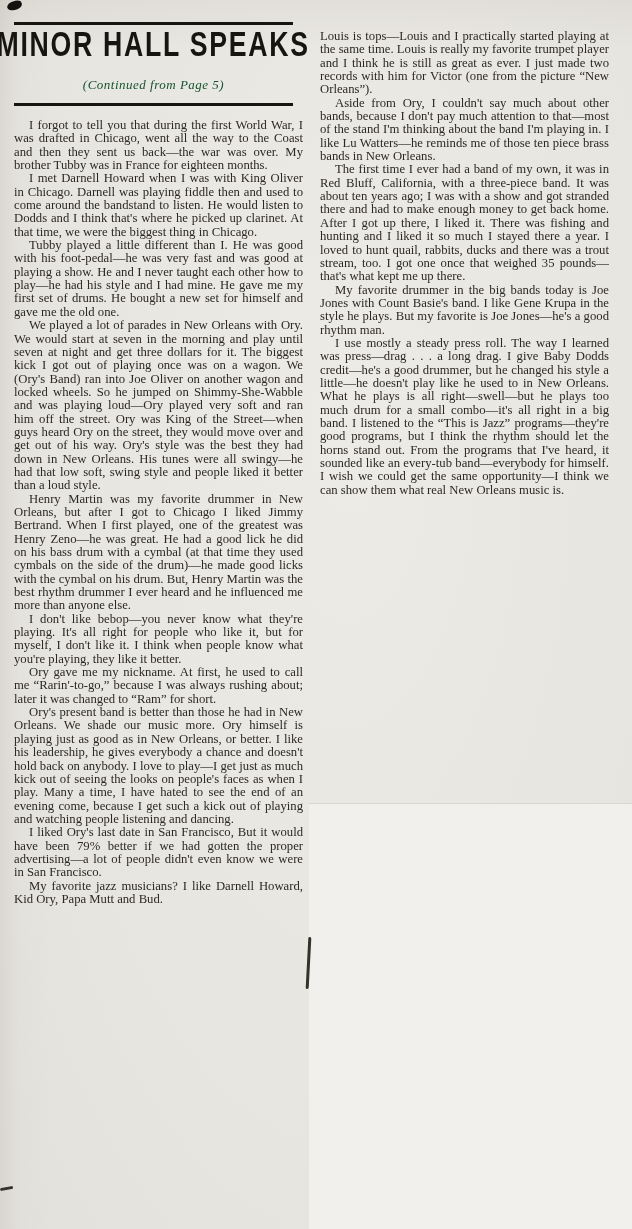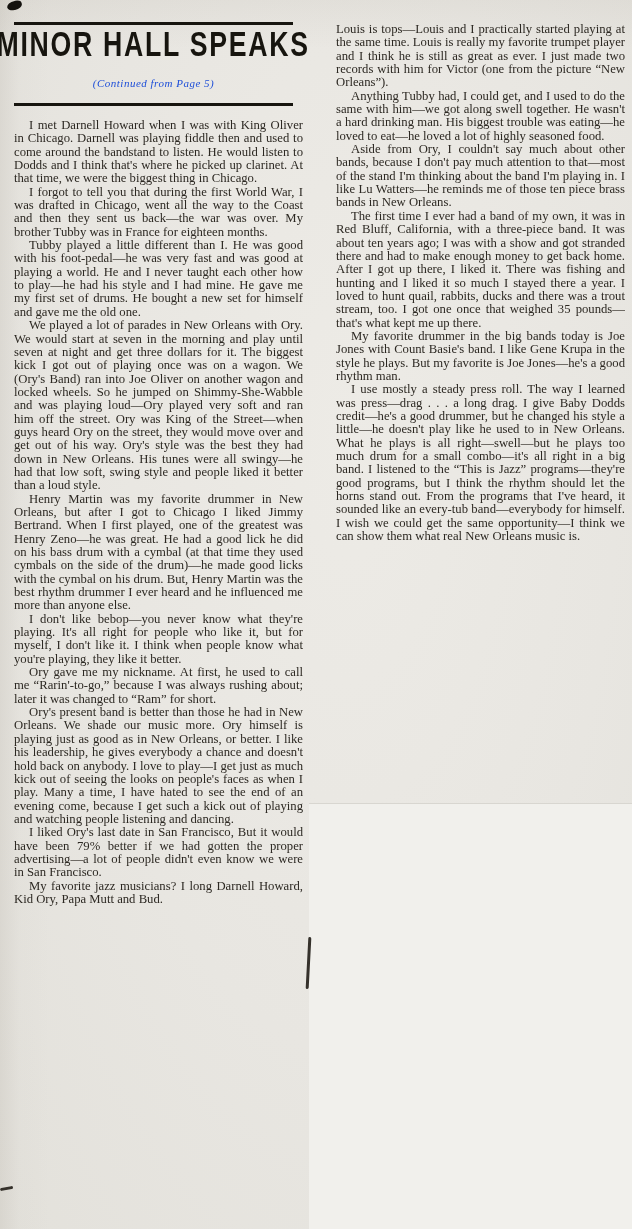--- a/index.html
+++ b/index.html
@@ -29,30 +29,30 @@
     position:absolute;left:14px;top:22px;width:279px;height:46px;
     display:flex;align-items:center;justify-content:center;
   }
   .masthead h1{
     margin:0;font-family:"Liberation Sans", sans-serif;font-weight:700;
     font-size:31px;letter-spacing:2px;color:#17150f;white-space:nowrap;
     transform:scale(0.86,1.12);transform-origin:center;
   }
   .continued{
     position:absolute;left:14px;top:77px;width:279px;
-    text-align:center;font-style:italic;font-size:11px;color:#1d4ed8;
+    text-align:center;font-style:italic;font-size:13px;color:#14532d;
     letter-spacing:0.5px;
   }
   .col{
     position:absolute;width:289px;
     font-size:12.7px;line-height:13.35px;color:#2c2822;
     text-align:justify;
   }
   .col.left{left:14px;top:119px;height:1090px;}
-  .col.right{left:320px;top:23px;height:800px;margin-left:16px;}
+  .col.right{left:320px;top:30px;height:800px;}
   .col p{margin:0;padding:0;}
   .col p.indent{text-indent:15px;}
   .ink-blot{
     position:absolute;left:7px;top:1px;width:15px;height:9px;
     background:#14120e;border-radius:60% 40% 55% 45%;
     transform:rotate(-12deg);
   }
   .pen-stroke{
     position:absolute;left:307px;top:937px;width:2.5px;height:52px;
     background:#35312b;border-radius:2px;transform:rotate(3deg);
@@ -69,35 +69,34 @@
 <div class="light-patch"></div>
 
 <div class="rule top"></div>
 <div class="masthead">
   <h1>MINOR HALL SPEAKS</h1>
 </div>
 <div class="continued">(Continued from Page 5)</div>
 <div class="rule bottom"></div>
 
 <div class="col left">
+  <p class="indent">I forgot to tell you that during the first World War, I was drafted in Chicago, went all the way to the Coast and then they sent us back—the war was over. My brother Tubby was in France for eighteen months.</p>
   <p class="indent">I met Darnell Howard when I was with King Oliver in Chicago. Darnell was playing fiddle then and used to come around the bandstand to listen. He would listen to Dodds and I think that's where he picked up clarinet. At that time, we were the biggest thing in Chicago.</p>
-  <p class="indent">I forgot to tell you that during the first World War, I was drafted in Chicago, went all the way to the Coast and then they sent us back—the war was over. My brother Tubby was in France for eighteen months.</p>
-  <p class="indent">Tubby played a little different than I. He was good with his foot-pedal—he was very fast and was good at playing a world. He and I never taught each other how to play—he had his style and I had mine. He gave me my first set of drums. He bought a new set for himself and gave me the old one.</p>
+  <p class="indent">Tubby played a little different than I. He was good with his foot-pedal—he was very fast and was good at playing a show. He and I never taught each other how to play—he had his style and I had mine. He gave me my first set of drums. He bought a new set for himself and gave me the old one.</p>
   <p class="indent">We played a lot of parades in New Orleans with Ory. We would start at seven in the morning and play until seven at night and get three dollars for it. The biggest kick I got out of playing once was on a wagon. We (Ory's Band) ran into Joe Oliver on another wagon and locked wheels. So he jumped on Shimmy-She-Wabble and was playing loud—Ory played very soft and ran him off the street. Ory was King of the Street—when guys heard Ory on the street, they would move over and get out of his way. Ory's style was the best they had down in New Orleans. His tunes were all swingy—he had that low soft, swing style and people liked it better than a loud style.</p>
   <p class="indent">Henry Martin was my favorite drummer in New Orleans, but after I got to Chicago I liked Jimmy Bertrand. When I first played, one of the greatest was Henry Zeno—he was great. He had a good lick he did on his bass drum with a cymbal (at that time they used cymbals on the side of the drum)—he made good licks with the cymbal on his drum. But, Henry Martin was the best rhythm drummer I ever heard and he influenced me more than anyone else.</p>
   <p class="indent">I don't like bebop—you never know what they're playing. It's all right for people who like it, but for myself, I don't like it. I think when people know what you're playing, they like it better.</p>
   <p class="indent">Ory gave me my nickname. At first, he used to call me “Rarin'-to-go,” because I was always rushing about; later it was changed to “Ram” for short.</p>
   <p class="indent">Ory's present band is better than those he had in New Orleans. We shade our music more. Ory himself is playing just as good as in New Orleans, or better. I like his leadership, he gives everybody a chance and doesn't hold back on anybody. I love to play—I get just as much kick out of seeing the looks on people's faces as when I play. Many a time, I have hated to see the end of an evening come, because I get such a kick out of playing and watching people listening and dancing.</p>
   <p class="indent">I liked Ory's last date in San Francisco, But it would have been 79% better if we had gotten the proper advertising—a lot of people didn't even know we were in San Francisco.</p>
-  <p class="indent">My favorite jazz musicians? I long Darnell Howard, Kid Ory, Papa Mutt and Bud.</p>
+  <p class="indent">My favorite jazz musicians? I like Darnell Howard, Kid Ory, Papa Mutt and Bud.</p>
 </div>
 
 <div class="col right">
   <p>Louis is tops—Louis and I practically started playing at the same time. Louis is really my favorite trumpet player and I think he is still as great as ever. I just made two records with him for Victor (one from the picture “New Orleans”).</p>
-  <p class="indent">Anything Tubby had, I could get, and I used to do the same with him—we got along swell together. He wasn't a hard drinking man. His biggest trouble was eating—he loved to eat—he loved a lot of highly seasoned food.</p>
   <p class="indent">Aside from Ory, I couldn't say much about other bands, because I don't pay much attention to that—most of the stand I'm thinking about the band I'm playing in. I like Lu Watters—he reminds me of those ten piece brass bands in New Orleans.</p>
   <p class="indent">The first time I ever had a band of my own, it was in Red Bluff, California, with a three-piece band. It was about ten years ago; I was with a show and got stranded there and had to make enough money to get back home. After I got up there, I liked it. There was fishing and hunting and I liked it so much I stayed there a year. I loved to hunt quail, rabbits, ducks and there was a trout stream, too. I got one once that weighed 35 pounds—that's what kept me up there.</p>
   <p class="indent">My favorite drummer in the big bands today is Joe Jones with Count Basie's band. I like Gene Krupa in the style he plays. But my favorite is Joe Jones—he's a good rhythm man.</p>
   <p class="indent">I use mostly a steady press roll. The way I learned was press—drag . . . a long drag. I give Baby Dodds credit—he's a good drummer, but he changed his style a little—he doesn't play like he used to in New Orleans. What he plays is all right—swell—but he plays too much drum for a small combo—it's all right in a big band. I listened to the “This is Jazz” programs—they're good programs, but I think the rhythm should let the horns stand out. From the programs that I've heard, it sounded like an every-tub band—everybody for himself. I wish we could get the same opportunity—I think we can show them what real New Orleans music is.</p>
 </div>
 
 <div class="ink-blot"></div>
 <div class="pen-stroke"></div>
 <div class="margin-dash"></div>
 

